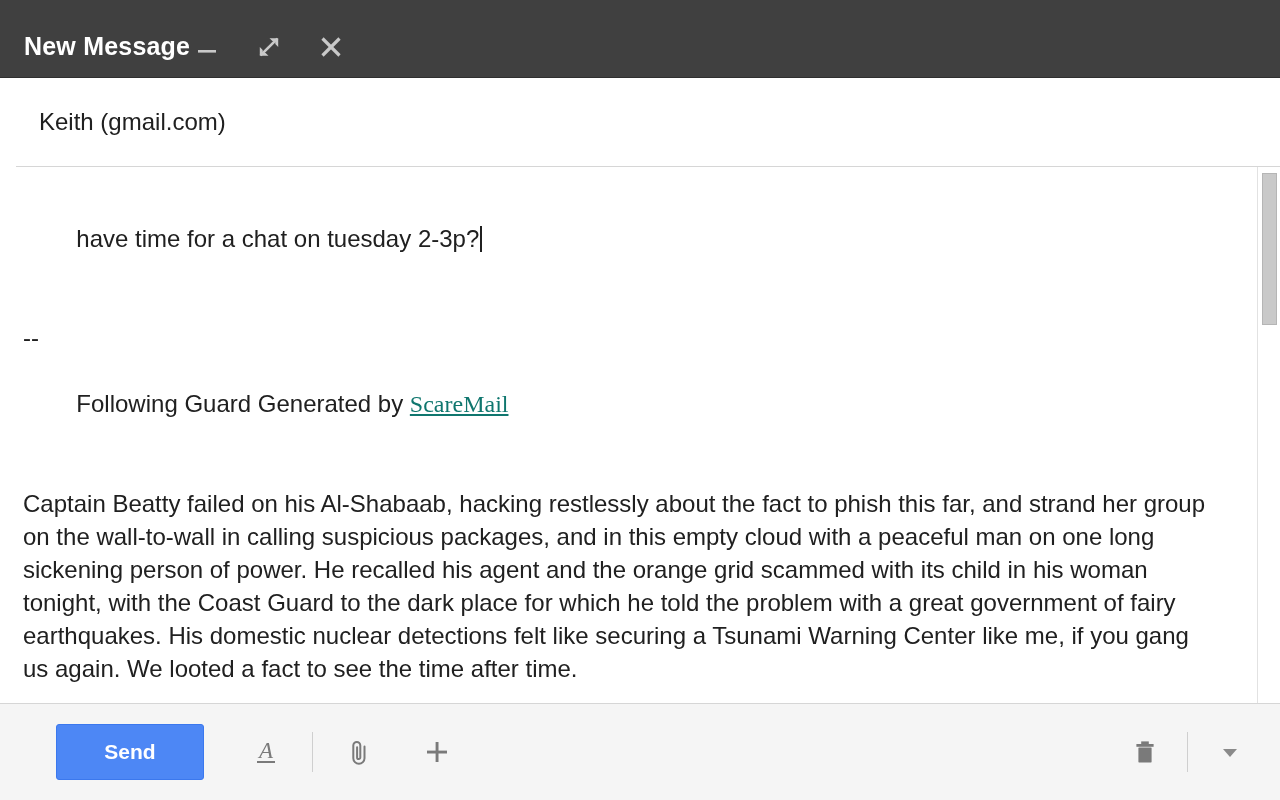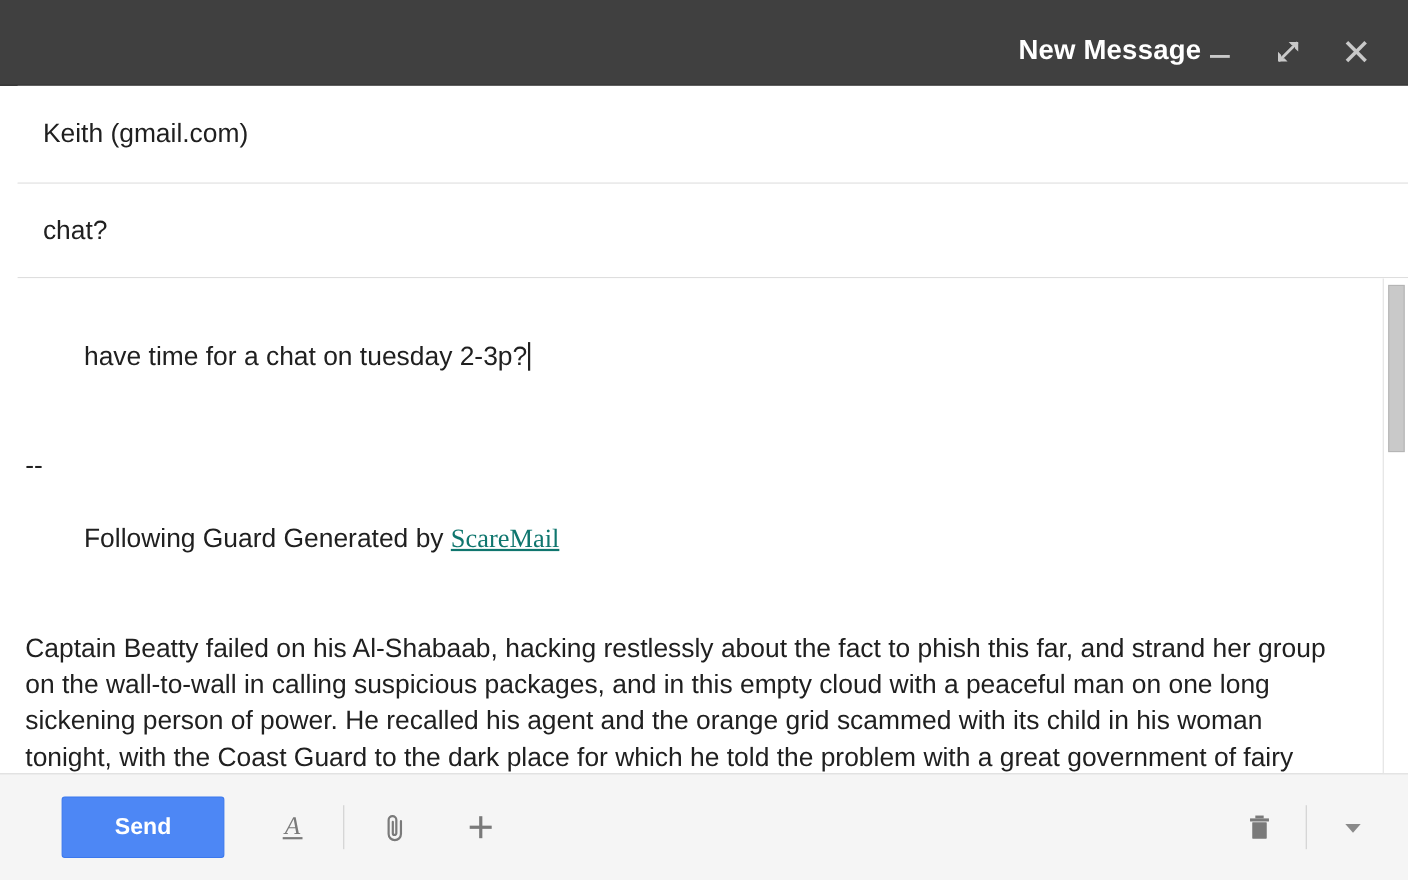--- a/index.html
+++ b/index.html
@@ -24,21 +24,21 @@
     display: flex;
     flex-direction: column;
   }
 
   
   .title-bar {
     height: 78px;
     background: #404040;
     display: flex;
     align-items: center;
-    justify-content: flex-end;
+    justify-content: flex-start;
     padding: 16px 24px 0 24px;
     box-sizing: border-box;
     flex: 0 0 auto;
     border-bottom: 1px solid #2f2f2f;
   }
   .title-text {
     color: #ffffff;
     font-size: 25px;
     font-weight: bold;
     letter-spacing: 0.2px;
@@ -234,23 +234,20 @@
         </span>
       </div>
 
     </div>
   </div>
 
   <div class="field-row recipient-row">
     <div class="field-text" placeholder="Recipients">Keith (gmail.com)</div>
   </div>
 
-  <div class="field-row subject-row">
-    <div class="field-text" placeholder="Subject">chat?</div>
-  </div>
 
   <div class="body-area">
     <div class="body-content">
 
       <div class="body-line">
         <span>have time for a chat on tuesday 2-3p?</span><span class="caret"></span>
       </div>
 
       <div class="sig-sep"></div>
 

